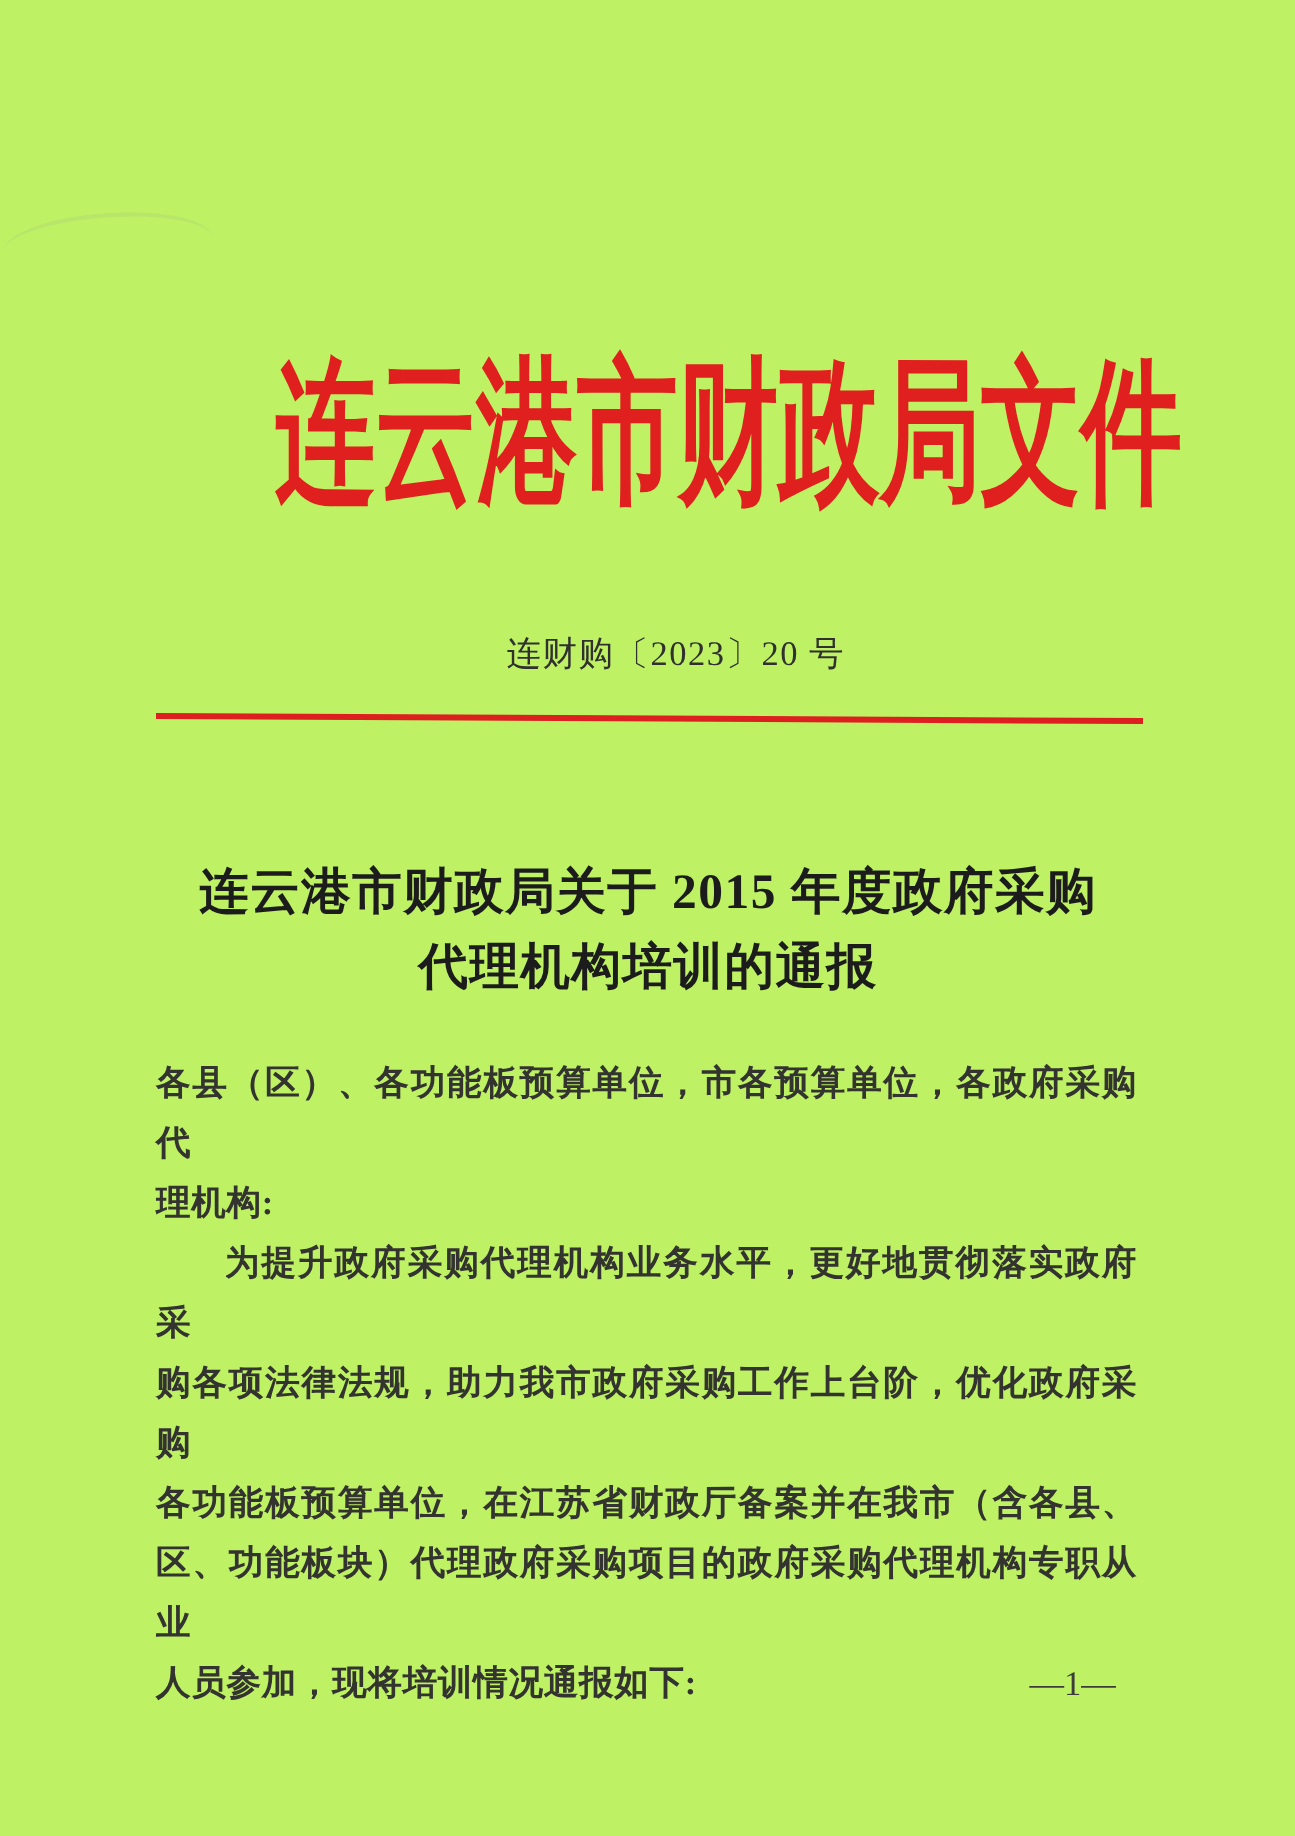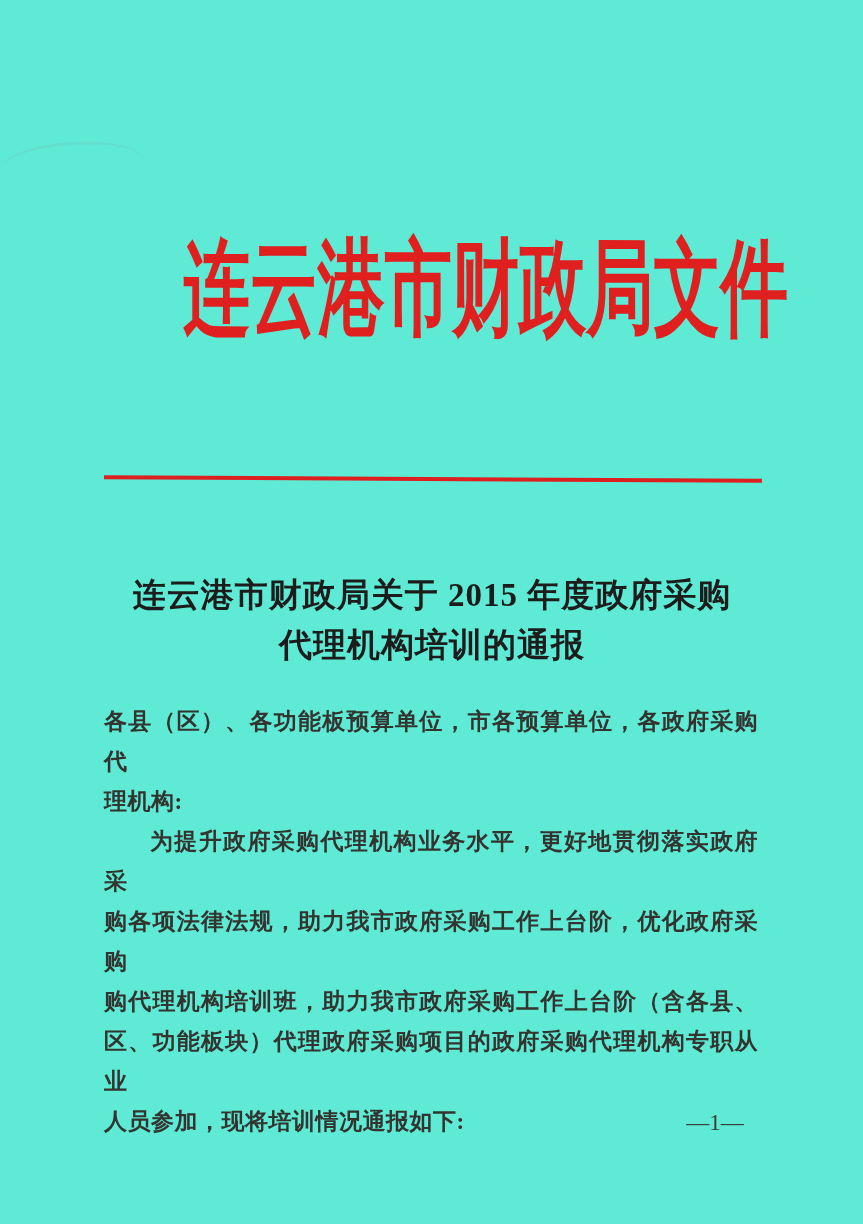--- a/index.html
+++ b/index.html
@@ -5,21 +5,21 @@
   html, body {
     margin: 0;
     padding: 0;
     background: #ffffff;
     font-family: "Liberation Serif", serif;
   }
   .page {
     position: relative;
     width: 863px;
     height: 1224px;
-    background: #5eead4;
+    background: #bef264;
     overflow: hidden;
   }
   
   .scan-artifact {
     position: absolute;
     left: 2px;
     top: 142px;
     width: 140px;
     height: 40px;
     border-top: 3px solid rgba(150,150,160,0.12);
@@ -113,33 +113,34 @@
 <body>
 
 <div class="page">
 
   <div class="scan-artifact"></div>
 
   <div class="org-title">
     <span class="stretch">连云港市财政局文件</span>
   </div>
 
+  <div class="doc-number">连财购〔2023〕20 号</div>
 
   <div class="red-rule"></div>
 
   <div class="doc-title">
     <div>连云港市财政局关于 2015 年度政府采购</div>
     <div>代理机构培训的通报</div>
   </div>
 
   <div class="body-text">
     <div class="line fill">各县（区）、各功能板预算单位，市各预算单位，各政府采购代</div>
     <div class="line">理机构:</div>
     <div class="line fill indent">为提升政府采购代理机构业务水平，更好地贯彻落实政府采</div>
     <div class="line fill">购各项法律法规，助力我市政府采购工作上台阶，优化政府采购</div>
-    <div class="line fill">购代理机构培训班，助力我市政府采购工作上台阶（含各县、</div>
+    <div class="line fill">各功能板预算单位，在江苏省财政厅备案并在我市（含各县、</div>
     <div class="line fill">区、功能板块）代理政府采购项目的政府采购代理机构专职从业</div>
     <div class="line">人员参加，现将培训情况通报如下:</div>
   </div>
 
   <div class="page-number">—1—</div>
 
 </div>
 
 </body></html>

